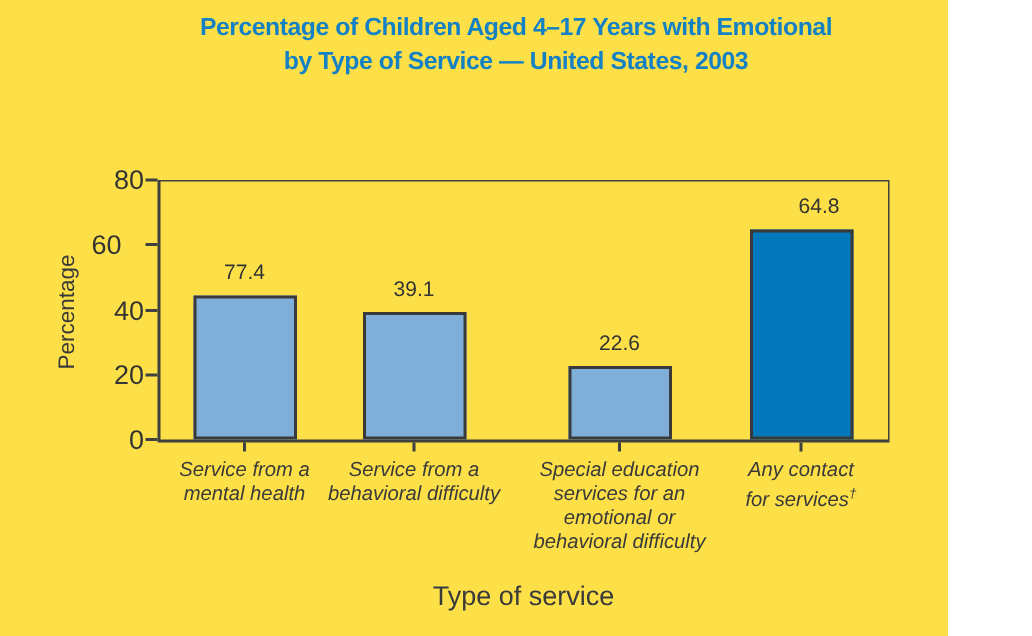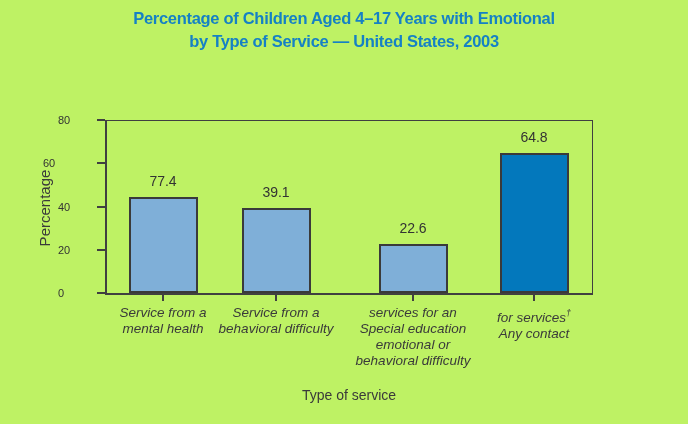--- a/index.html
+++ b/index.html
@@ -1,48 +1,48 @@
 <!DOCTYPE html>
 <html><head>
 <meta charset="utf-8">
 <style>
   html,body { margin:0; padding:0; background:#ffffff; }
   .page {
-    position:relative; width:688px; height:424px; background:#bef264;
+    position:relative; width:632px; height:424px; background:#fde047;
     font-family:"Liberation Sans", sans-serif; overflow:hidden;
   }
   .title {
     position:absolute; top:7px; left:0; width:688px; text-align:center;
     font-weight:bold; font-size:16.5px; line-height:22.5px; letter-spacing:-0.3px;
     color:#1581C5;
   }
   .plot-box {
     position:absolute; left:105px; top:120px; width:488px; height:175px;
     box-sizing:border-box; border:1px solid #404040;
     border-left-width:2px; border-bottom-width:2px;
   }
   .bar { position:absolute; box-sizing:border-box; border:2px solid #3A3A3A; }
   .value-label {
     position:absolute; height:16px; font-size:14px; line-height:16px;
     color:#333333; text-align:center;
   }
   .y-tick { position:absolute; width:8px; height:2px; background:#404040; }
   .y-tick-label {
-    position:absolute; width:38px; text-align:left; font-size:11px;
+    position:absolute; width:38px; text-align:right; font-size:18px;
     line-height:16px; color:#333333;
   }
   .x-tick { position:absolute; width:2px; height:6px; background:#404040; }
   .cat-label {
     position:absolute; width:140px; text-align:center; font-size:13.5px;
     line-height:16px; color:#3A3A3A;font-style:italic;
   }
   .cat-label sup { font-size:9px; }
   .axis-title-x {
     position:absolute; left:249px; top:387px; width:200px; text-align:center;
-    font-size:14px; color:#3A3A3A;
+    font-size:18px; color:#3A3A3A;
   }
   .axis-title-y {
     position:absolute; left:-15px; top:198px; width:122px; height:20px;
     text-align:center; font-size:15px; color:#3A3A3A;
     transform:rotate(-90deg);
   }
 </style>
 </head>
 <body>
 
@@ -79,29 +79,29 @@
       <div class="value-label" style="left: 246px; top: 184px; width: 60px;">39.1</div>
       <div class="x-tick" style="left: 275px; top: 295px; background: rgb(64, 64, 64);"></div>
       <div class="cat-label" style="left: 206px; top: 305px;">
         <div>Service from a</div>
         <div>behavioral difficulty</div>
       </div>
       <div class="bar" style="left: 379px; top: 244px; width: 69px; height: 49px; background: rgb(127, 175, 216); border-color: rgb(58, 58, 58);"></div>
       <div class="value-label" style="left: 383px; top: 220px; width: 60px;">22.6</div>
       <div class="x-tick" style="left: 412px; top: 295px; background: rgb(64, 64, 64);"></div>
       <div class="cat-label" style="left: 343px; top: 305px;">
+        <div>Special education</div>
         <div>services for an</div>
-        <div>Special education</div>
         <div>emotional or</div>
         <div>behavioral difficulty</div>
       </div>
       <div class="bar" style="left: 500px; top: 153px; width: 69px; height: 140px; background: rgb(3, 120, 188); border-color: rgb(58, 58, 58);"></div>
-      <div class="value-label" style="left: 504px; top: 129px; width: 60px;">64.8</div>
+      <div class="value-label" style="left: 516px; top: 129px; width: 60px;">64.8</div>
       <div class="x-tick" style="left: 533px; top: 295px; background: rgb(64, 64, 64);"></div>
       <div class="cat-label" style="left: 464px; top: 305px;">
+        <div>Any contact</div>
         <div>for services<sup>†</sup></div>
-        <div>Any contact</div>
       </div>
     </div>
 
   <div class="axis-title-x">Type of service</div>
 
 </div>
 
 </body></html>

